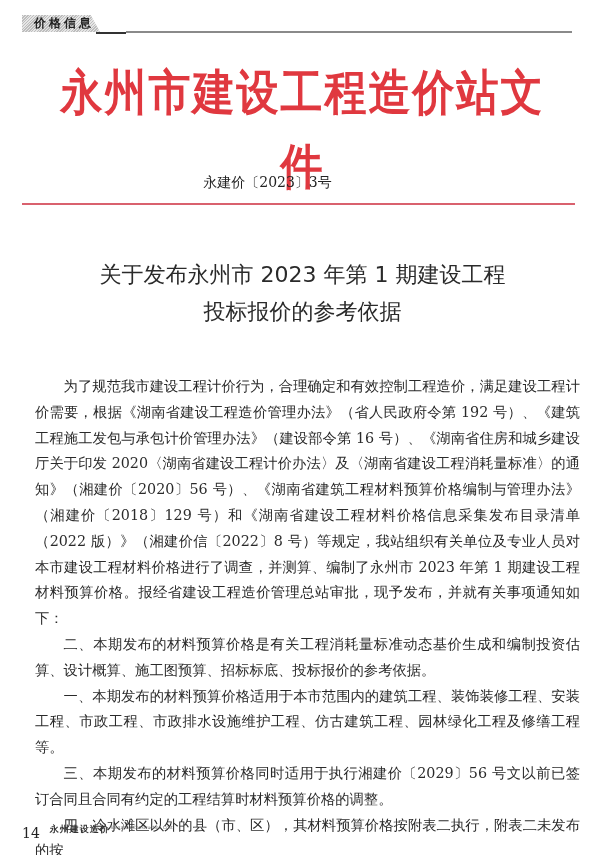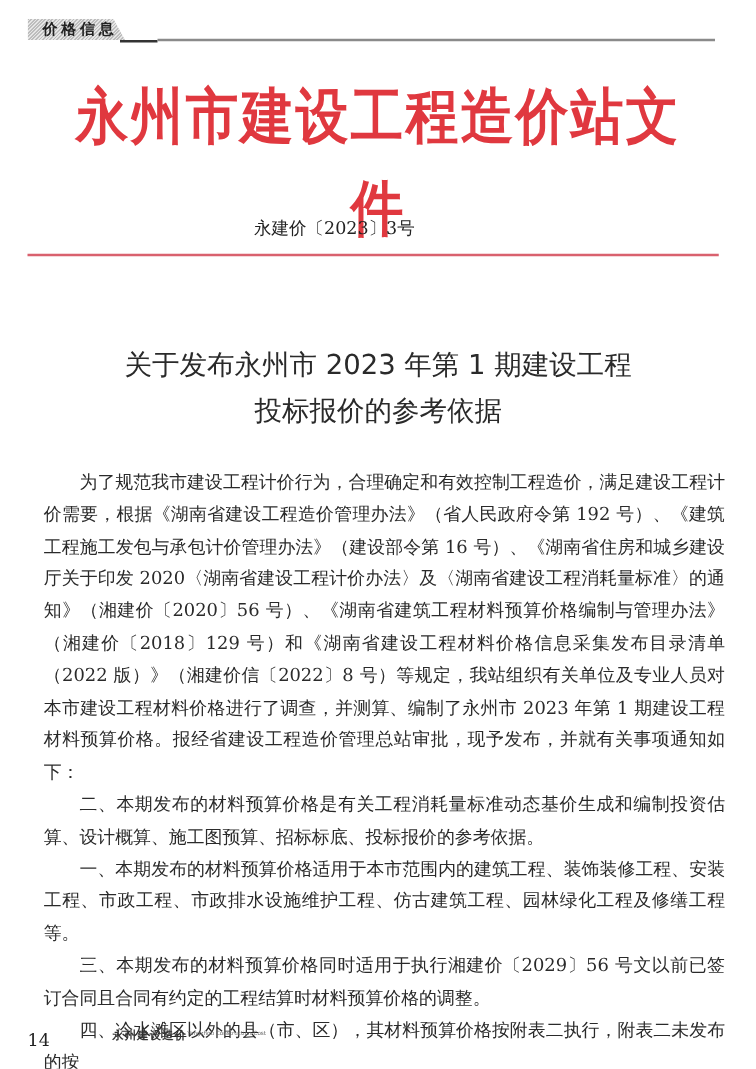--- a/index.html
+++ b/index.html
@@ -23,30 +23,29 @@
     }
     .doc-number {
       position: absolute; left: 0; width: 535px; top: 174px; text-align: center;
       font-size: 14px; color: #222;
     }
     .red-rule { position: absolute; left: 22px; top: 203px; width: 553px; height: 2px; background: #d9616e; }
     .title {
       position: absolute; left: 0; width: 605px; top: 256px; text-align: center;
       font-family: "DejaVu Sans", "Liberation Sans", sans-serif; font-size: 22px; color: #2a2a2a;
       line-height: 37px;
-      margin-top: 18px;
     }
     .body-text {
       position: absolute; left: 35px; top: 374px; width: 545px;
       font-size: 14.3px; line-height: 25.8px; color: #2a2a2a; text-align: justify;
     }
     .body-text p { margin: 0; }
     .indent { text-indent: 2em; }
     .footer {
-      position: absolute; left: 22px; top: 824px; display: flex; align-items: flex-start; gap: 40px;
+      position: absolute; left: 22px; top: 824px; display: flex; align-items: flex-start;
     }
     .page-num { font-size: 14px; color: #222; margin-right: 10px; line-height: 18px; }
     .footer-logo { display: flex; flex-direction: row; }
     .footer-logo-cn { font-size: 9px; font-weight: bold; color: #333; line-height: 10px; letter-spacing: 1px; }
     .footer-logo-en { font-family: "DejaVu Sans", sans-serif; font-size: 4.5px; color: #666; line-height: 7px; }
   </style>
 </head>
 <body>
 
 <div class="header-tab">价格信息</div>

